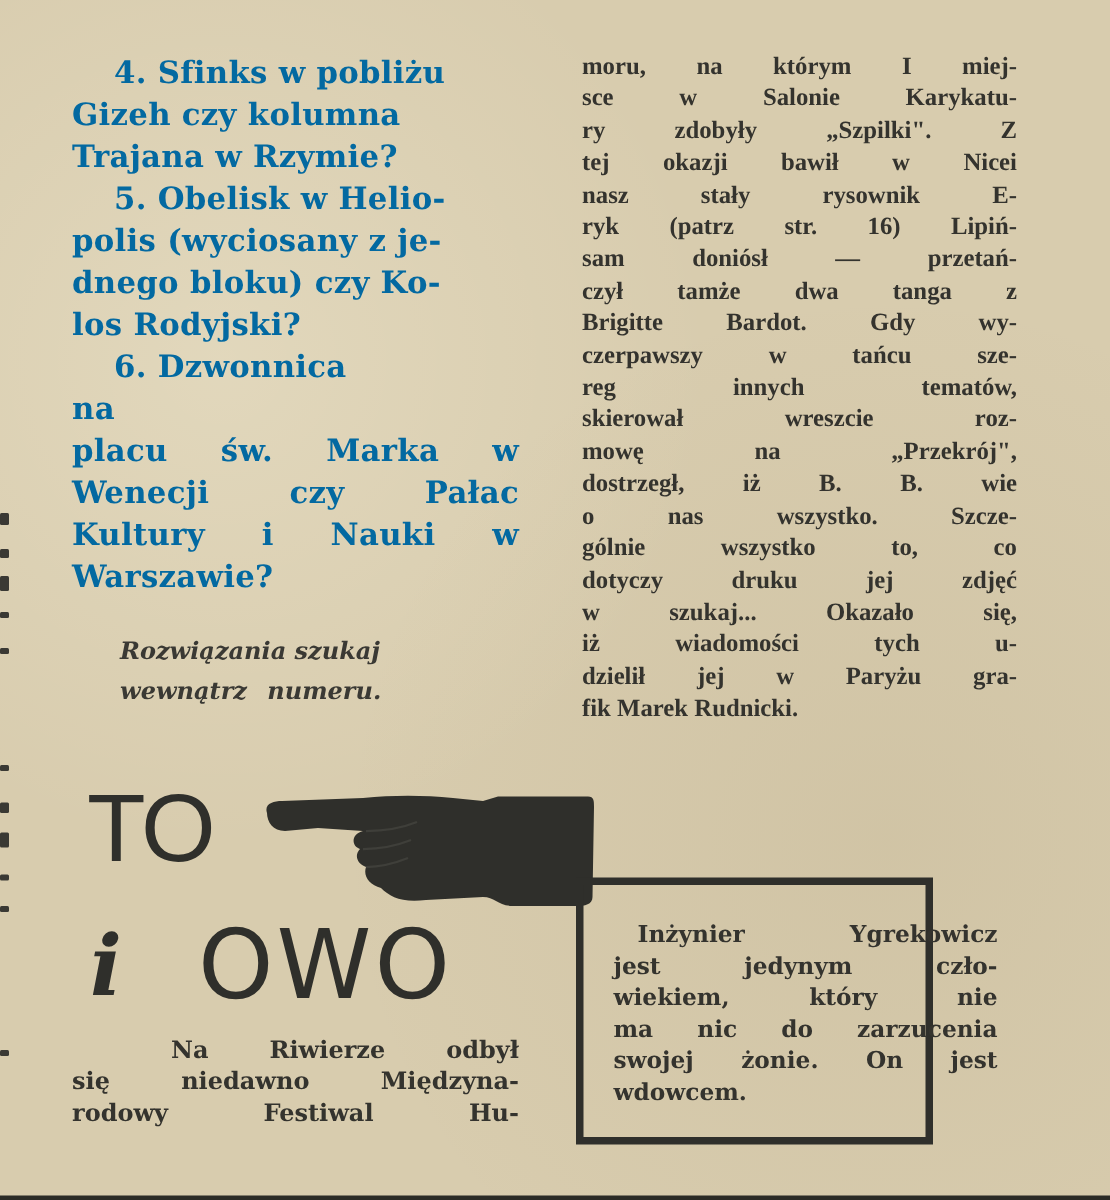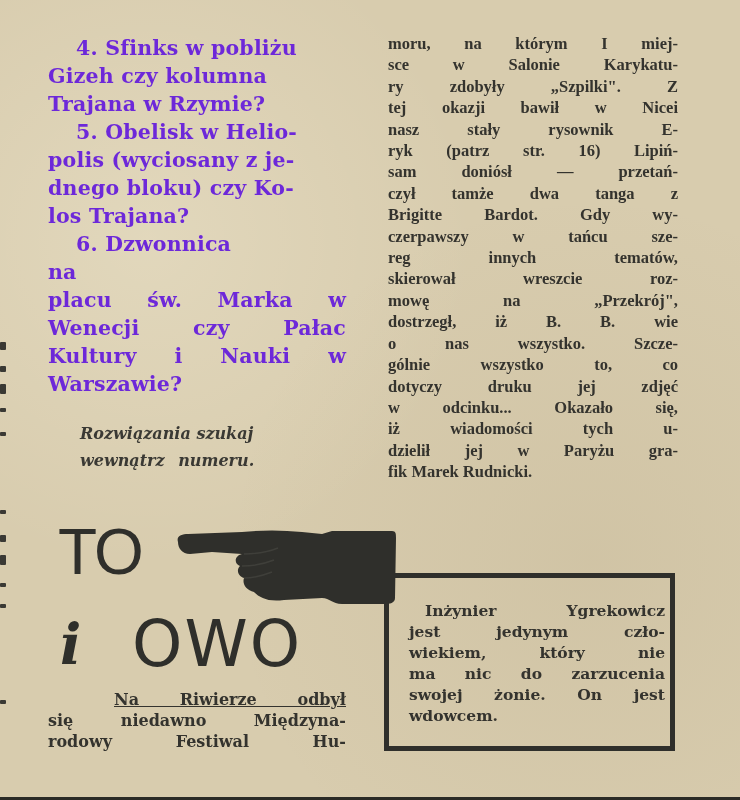--- a/index.html
+++ b/index.html
@@ -15,21 +15,21 @@
   .page { position: absolute; inset: 0; }
   .bottom-bar { position: absolute; left: 0; right: 0; bottom: 0; height: 3px; background: #2b2b26; }
 
   
   .edge-frag { position: absolute; left: 0; width: 6px; background: #3a3934; border-radius: 1px; }
 
   .col-left { position: absolute; left: 48px; top: 34px; width: 298px; }
   .q {
     font-family: "DejaVu Serif", serif; font-weight: bold; font-size: 20.5px;
     line-height: 28px; text-align: justify; text-align-last: left; margin: 0;
-    letter-spacing: 0.2px; color: #6d28d9;
+    letter-spacing: 0.2px; color: #0369a1;
   }
   .q .num { padding-left: 28px; }
   .hint {
     font-family: "DejaVu Serif", serif; font-style: italic; font-weight: bold;
     font-size: 16px; line-height: 27px; color: #3a3934;
     padding-left: 32px; margin-top: 22px;
   }
 
   .headline { position: absolute; left: 58px; top: 522px; width: 290px; height: 150px; }
   .headline .to {
@@ -58,21 +58,21 @@
 
   .col-right {
     position: absolute; left: 388px; top: 33px; width: 290px;
     font-family: Liberation Serif, serif; font-weight: bold; font-size: 16.5px;
     line-height: 21.4px; color: #34332e;
   }
   .col-right .line { display: block; text-align: justify; text-align-last: justify; white-space: nowrap; }
   .col-right .line.last { text-align-last: left; }
 
   .boxed {
-    position: absolute; left: 384px; top: 573px; width: 291px; height: 178px;
+    position: absolute; left: 384px; top: 585px; width: 238px; height: 178px;
     border: 5px solid #2f2f2b; box-sizing: border-box;
   }
   .boxed .text {
     position: absolute; left: 20px; top: 22px; width: 256px;
     font-family: "DejaVu Serif", serif; font-weight: bold; font-size: 15.5px;
     line-height: 21px; color: #34332e;
   }
   .boxed .line { display: block; text-align: justify; text-align-last: justify; white-space: nowrap; }
   .boxed .line.first { padding-left: 16px; }
   .boxed .line.last { text-align-last: left; }
@@ -97,21 +97,21 @@
   <div class="col-left">
     <div>
       <p class="q"><span class="num">4.</span> <span>Sfinks w pobliżu</span></p>
       <p class="q">Gizeh czy kolumna</p>
       <p class="q">Trajana w Rzymie?</p>
     </div>
     <div>
       <p class="q"><span class="num">5.</span> <span>Obelisk w Helio-</span></p>
       <p class="q">polis (wyciosany z je-</p>
       <p class="q">dnego bloku) czy Ko-</p>
-      <p class="q">los Trajana?</p>
+      <p class="q">los Rodyjski?</p>
     </div>
     <div>
       <p class="q" style="display:flex;justify-content:space-between;flex-direction:column;">
           <span><span class="num">6.</span> <span>Dzwonnica</span></span>
           <span>na</span>
         </p>
       <p class="q" style="text-align-last:justify;">placu św. Marka w</p>
       <p class="q" style="text-align-last:justify;">Wenecji czy Pałac</p>
       <p class="q" style="text-align-last:justify;">Kultury i Nauki w</p>
       <p class="q">Warszawie?</p>
@@ -126,21 +126,21 @@
     <div class="to">TO</div>
     <svg class="hand" viewBox="0 0 224 80" xmlns="http://www.w3.org/2000/svg">
       <path fill="#2f2f2b" d="M6,16 C4,10 10,8 16,8 L70,6 C90,4 110,4 130,6 L150,8 L160,5 L220,5 C224,5 224,8 224,12 L223,72 C223,77 218,78 212,78 L170,78 C160,78 158,72 150,72 L112,74 C96,76 88,72 82,66 C74,64 70,58 72,52 C66,50 64,44 68,40 C62,38 62,30 70,28 L40,26 L18,28 C10,28 6,22 6,16 Z"></path>
       <path fill="none" stroke="#3f3f3a" stroke-width="1.5" d="M72,52 C80,52 90,50 100,46 M70,40 C80,40 92,38 102,34 M72,28 C84,28 96,26 106,22"></path>
     </svg>
     <div class="i">i</div>
     <div class="owo">OWO</div>
   </div>
 
   <div class="article-start">
-    <div class="indent" style="text-align-last:justify;text-decoration:underline;">Na Riwierze odbył</div>
+    <div class="indent" style="text-align-last:justify;">Na Riwierze odbył</div>
     <div style="text-align-last:justify;">się niedawno Międzyna-</div>
     <div style="text-align-last:justify;">rodowy Festiwal Hu-</div>
   </div>
 
   <div class="col-right">
     <span class="line">moru, na którym I miej-</span>
     <span class="line">sce w Salonie Karykatu-</span>
     <span class="line">ry zdobyły „Szpilki". Z</span>
     <span class="line">tej okazji bawił w Nicei</span>
     <span class="line">nasz stały rysownik E-</span>
@@ -149,21 +149,21 @@
     <span class="line">czył tamże dwa tanga z</span>
     <span class="line">Brigitte Bardot. Gdy wy-</span>
     <span class="line">czerpawszy w tańcu sze-</span>
     <span class="line">reg innych tematów,</span>
     <span class="line">skierował wreszcie roz-</span>
     <span class="line">mowę na „Przekrój",</span>
     <span class="line">dostrzegł, iż B. B. wie</span>
     <span class="line">o nas wszystko. Szcze-</span>
     <span class="line">gólnie wszystko to, co</span>
     <span class="line">dotyczy druku jej zdjęć</span>
-    <span class="line">w odcinku... Okazało się,</span>
+    <span class="line">w szukaj... Okazało się,</span>
     <span class="line">iż wiadomości tych u-</span>
     <span class="line">dzielił jej w Paryżu gra-</span>
     <span class="line last">fik Marek Rudnicki.</span>
   </div>
 
   <div class="boxed">
     <div class="text">
       <span class="line first">Inżynier Ygrekowicz</span>
       <span class="line">jest jedynym czło-</span>
       <span class="line">wiekiem, który nie</span>

